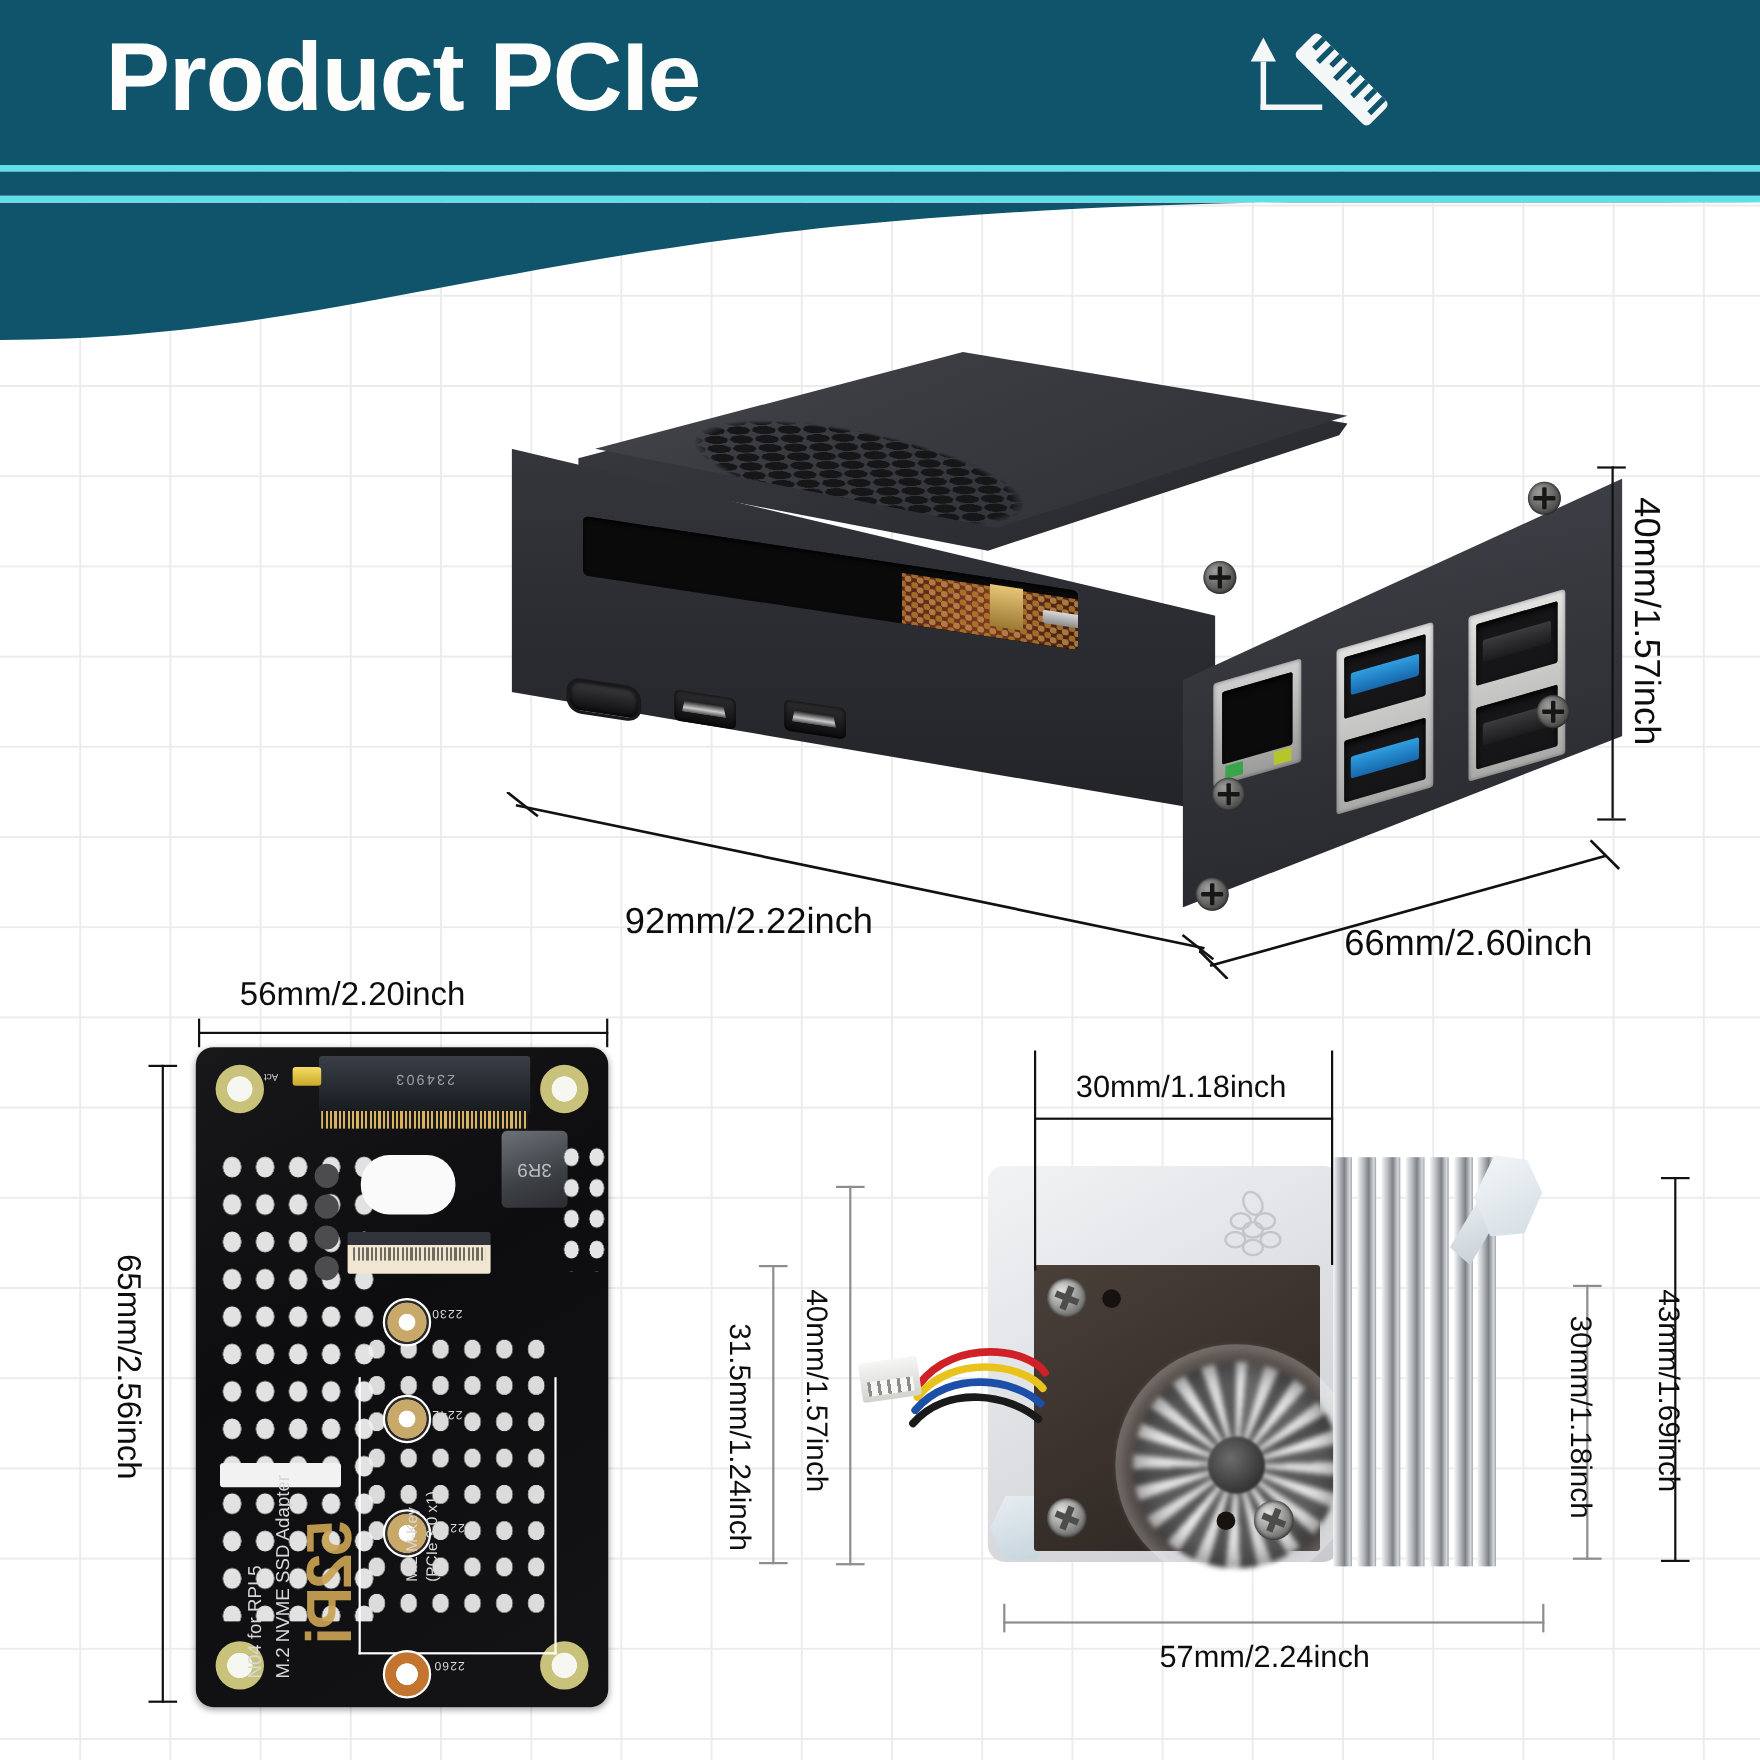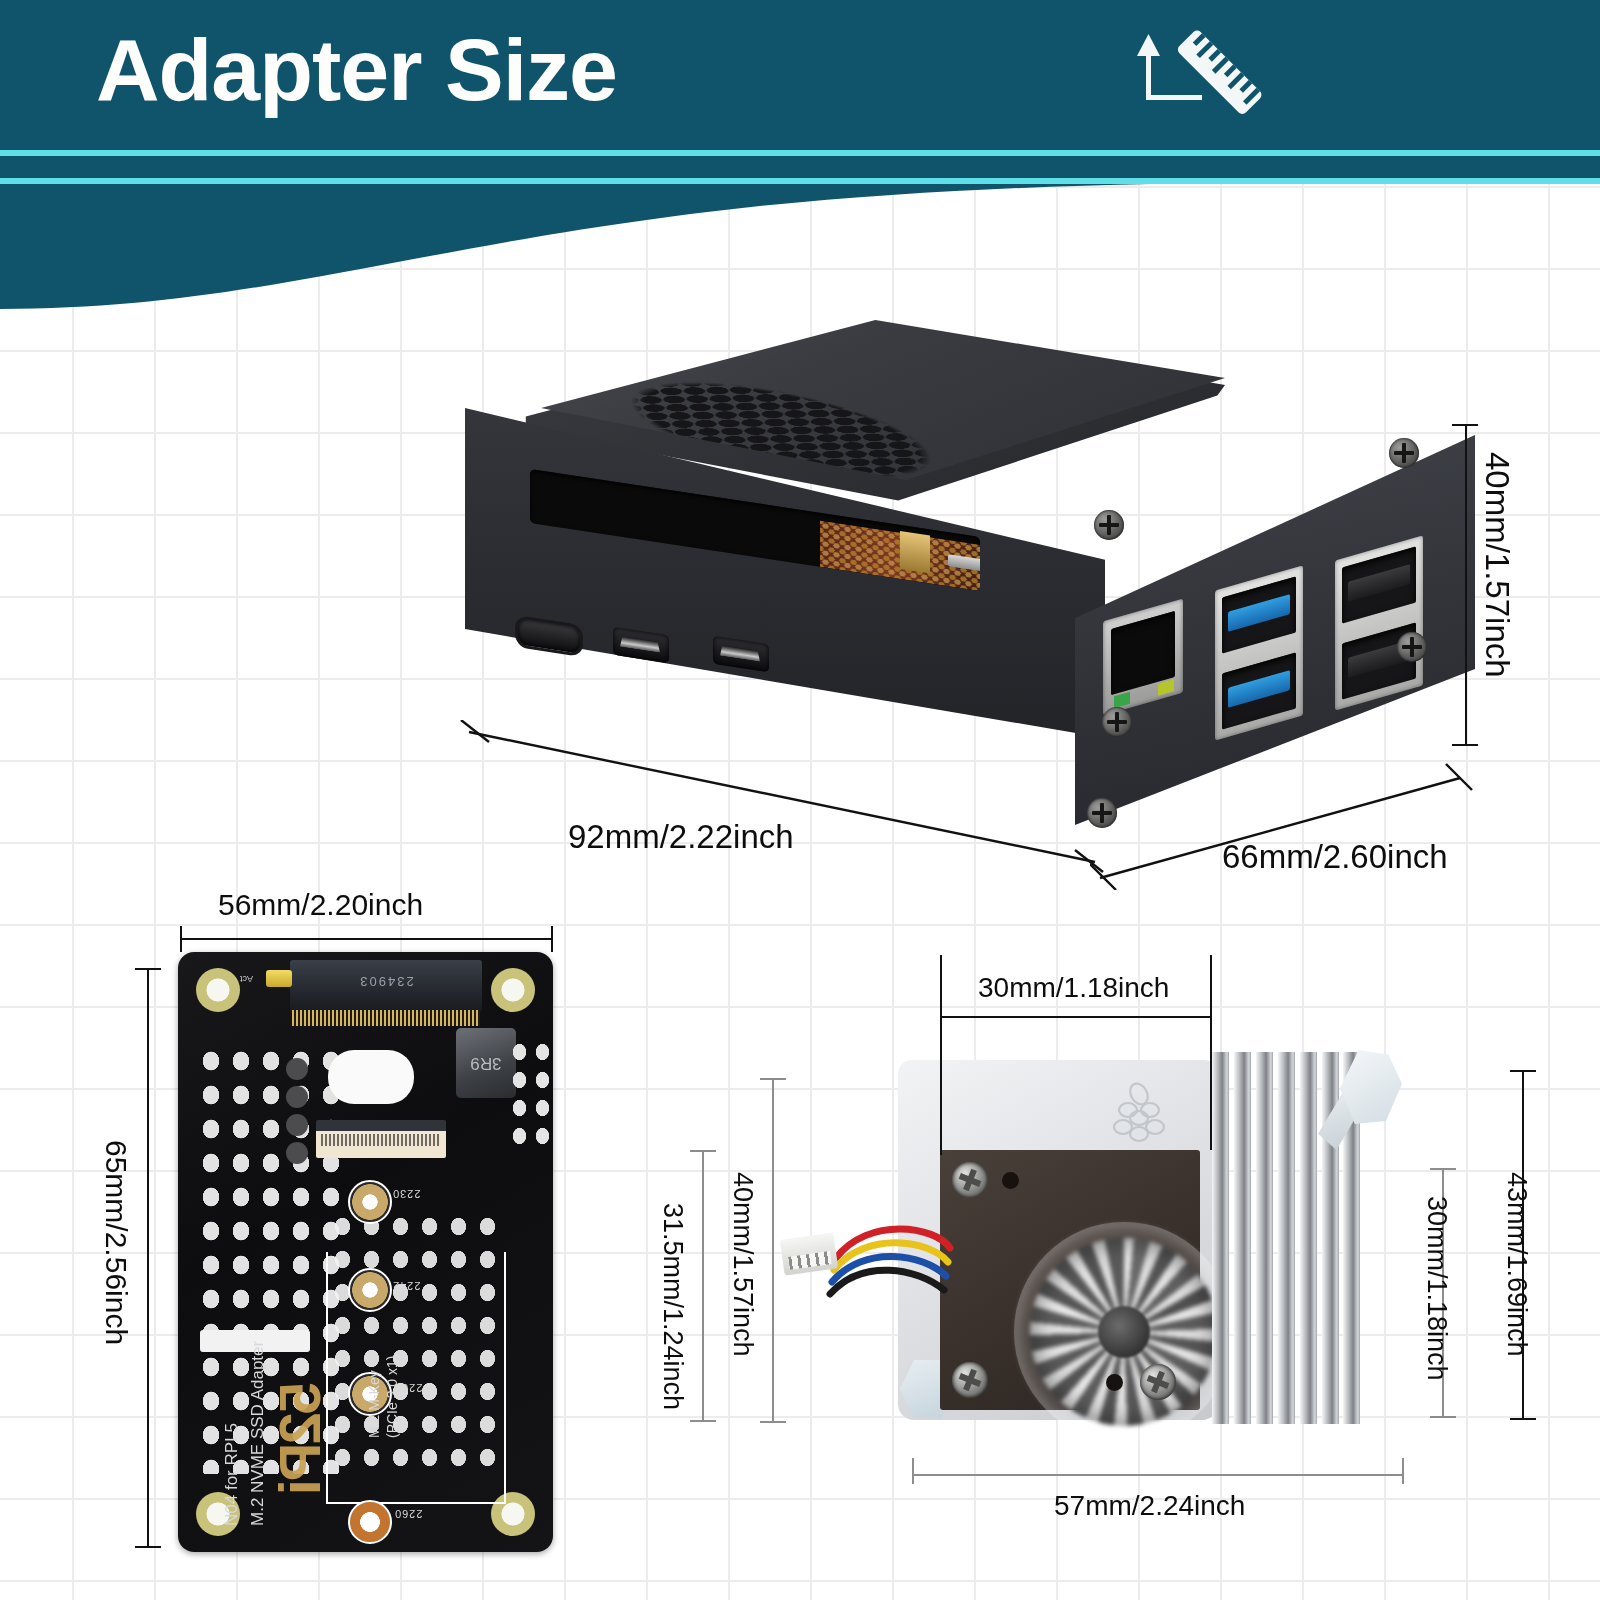--- a/index.html
+++ b/index.html
@@ -303,21 +303,21 @@
   #hs-arm{position:absolute;left:1318px;top:1092px;width:46px;height:58px;
     background:linear-gradient(160deg,#e9eef1,#c5ced4);
     clip-path:polygon(55% 0,100% 20%,40% 100%,0 72%);}
 </style>
 </head>
 <body>
 
 <div id="grid"></div>
 
 <div id="header-band"></div>
-<div id="header-title">Adapter Size</div>
+<div id="header-title">Product PCIe</div>
 
 <svg id="ruler-icon" viewBox="0 0 160 128">
   <g fill="#f4f7f8">
 
     <rect x="28" y="44" width="5" height="44"></rect>
     <rect x="28" y="83" width="56" height="5"></rect>
     <polygon points="30.5,22 42,44 19,44"></polygon>
 
     <g transform="rotate(45 96 56)">
       <rect x="56" y="40" width="94" height="30" rx="5"></rect>

